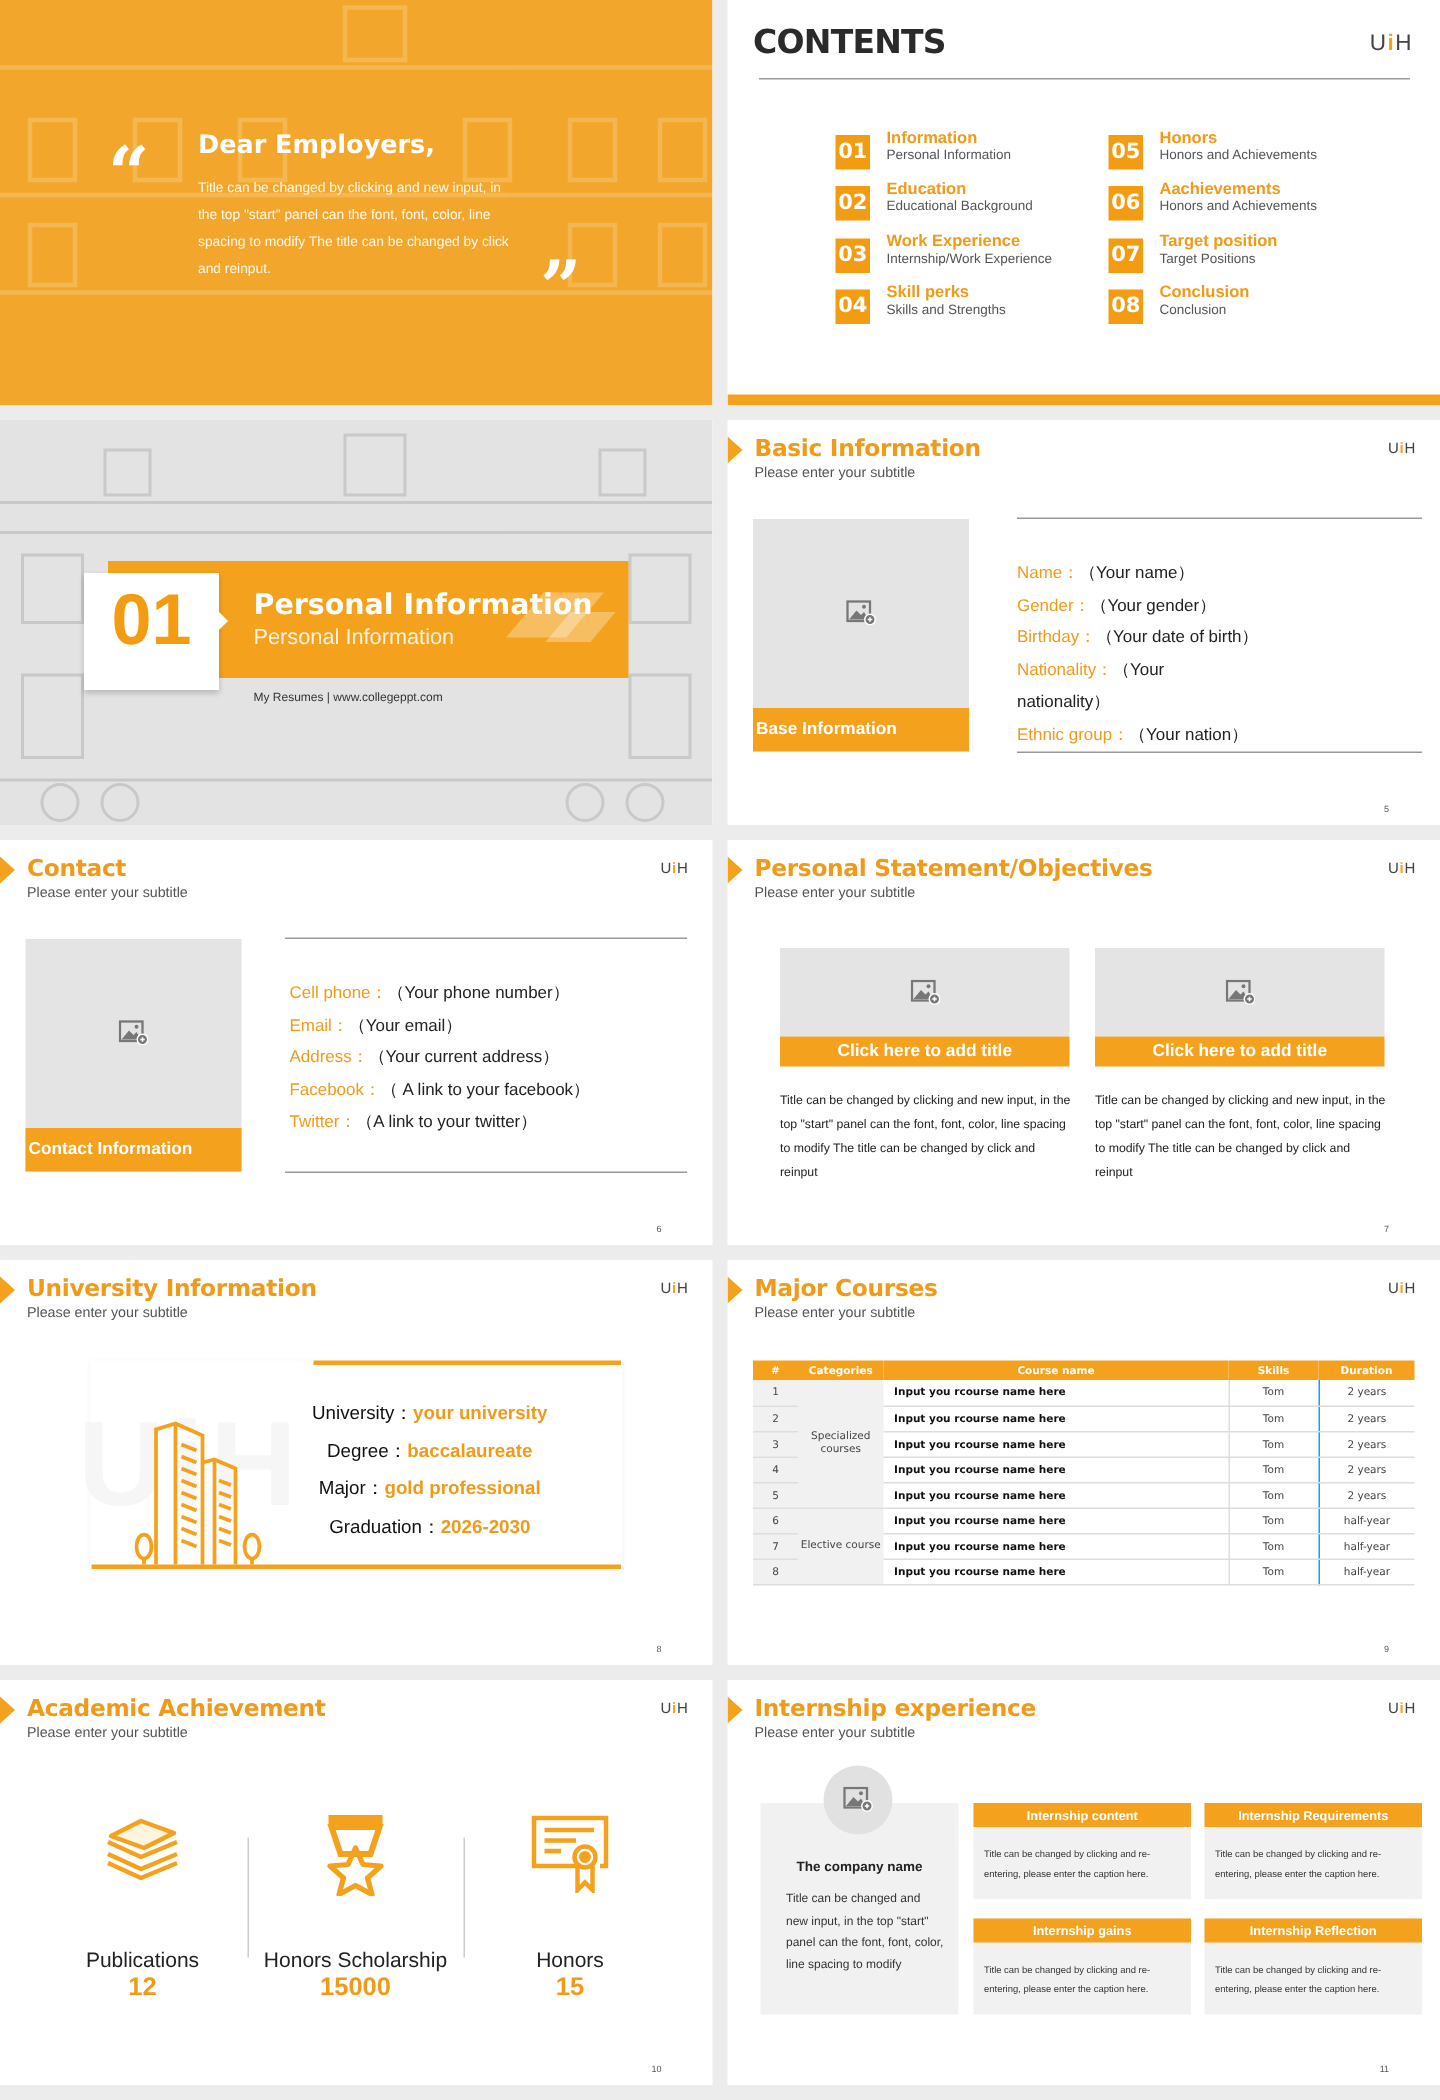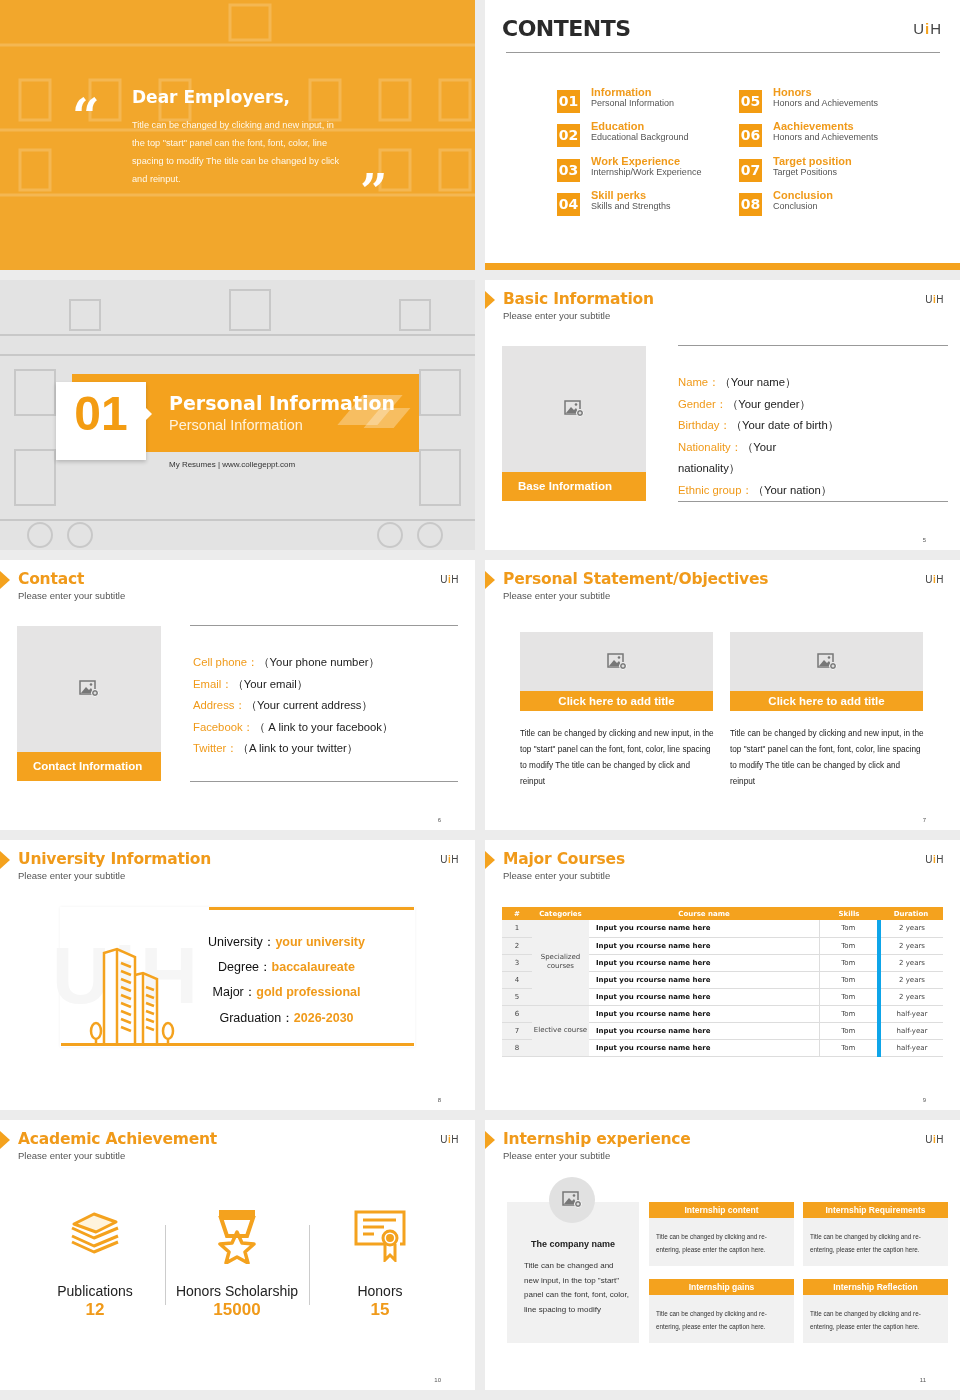--- a/index.html
+++ b/index.html
@@ -43,21 +43,21 @@
   .sec-box-arrow { position: absolute; left: 146px; top: 128px; width: 0; height: 0; border-top: 6px solid transparent; border-bottom: 6px solid transparent; border-left: 6px solid #fff; }
   .sec-num { position: absolute; left: 56px; top: 106px; width: 90px; text-align: center; font-size: 48px; font-weight: bold; color: #f39c12; }
   .sec-title { position: absolute; left: 169px; top: 112px; font-size: 19px; font-weight: bold; color: #fff; font-family: "DejaVu Sans", sans-serif; }
   .sec-sub { position: absolute; left: 169px; top: 137px; font-size: 14.5px; color: #fff3dd; }
   .sec-foot { position: absolute; left: 169px; top: 180px; font-size: 8px; color: #333; }
   .stripe { position: absolute; background: rgba(255,255,255,0.3); transform: skewX(-40deg); }
 
   
   .ph { position: absolute; background: #e5e4e4; }
   .ph-icon { position: absolute; width: 20px; height: 17px; }
-  .ph-label { position: absolute; left: 0; right: 0; bottom: 0; height: 29px; background: #f4a21e; color: #fff; font-weight: bold; font-size: 11.5px; line-height: 29px; padding-left: 16px; }
+  .ph-label { position: absolute; left: 0; right: 0; bottom: 0; height: 29px; background: #f4a21e; color: #fff; font-weight: bold; font-size: 11.5px; line-height: 29px; padding-left: 2px; }
   .hline { position: absolute; height: 1px; background: #999; }
   .fields { position: absolute; font-size: 11.3px; line-height: 21.6px; color: #222; }
   .fields .k { color: #f09a1a; }
 
   
   .st-img { position: absolute; top: 72px; width: 193px; height: 59px; background: #e5e4e4; }
   .st-bar { position: absolute; top: 131px; width: 193px; height: 20px; background: #f4a21e; color: #fff; font-weight: bold; font-size: 11.5px; text-align: center; line-height: 20px; }
   .st-txt { position: absolute; top: 166px; width: 195px; font-size: 8.2px; line-height: 16px; color: #222; }
 
   
@@ -68,27 +68,27 @@
   .uni-fields .v { color: #f09a1a; font-weight: bold; }
   .watermark { position: absolute; left: 52px; top: 90px; font-size: 80px; color: #f6f6f6; font-weight: bold; letter-spacing: 4px; }
 
   
   table.courses { position: absolute; left: 17px; top: 67px; width: 441px; border-collapse: collapse; font-size: 7px; font-family: "DejaVu Sans", sans-serif; }
   table.courses th { background: #f4a21e; color: #fff; font-weight: bold; height: 13px; font-size: 7px; }
   table.courses td { height: 17px; border-bottom: 1px solid #ddd; text-align: center; color: #444; }
   table.courses td.num { background: #f1f1f1; width: 30px; }
   table.courses td.cat { background: #f1f1f1; width: 57px; line-height: 9px; }
   table.courses td.name { text-align: left; padding-left: 7px; font-weight: bold; color: #111; border-right: 1px solid #ddd; }
-  table.courses td.tch { width: 60px; border-right: 4px solid #0ea5e9; }
+  table.courses td.tch { width: 60px; border-right: 1px solid #0ea5e9; }
   table.courses td.dur { width: 64px; }
 
   
   .ach { position: absolute; top: 90px; width: 150px; text-align: center; }
   .ach-icon { height: 56px; display: flex; justify-content: center; }
-  .ach-label { font-size: 14px; color: #222; margin-top: 17px; }
+  .ach-label { font-size: 14px; color: #222; margin-top: 32px; }
   .ach-val { font-size: 17px; font-weight: bold; color: #f09a1a; margin-top: 1px; }
   .vdiv { position: absolute; top: 105px; width: 1px; height: 80px; background: #ccc; }
 
   
   .comp-box { position: absolute; left: 22px; top: 82px; width: 132px; height: 141px; background: #f1f1f1; }
   .comp-circle { position: absolute; left: 64px; top: 57px; width: 46px; height: 46px; border-radius: 50%; background: #e1e1e1; }
   .comp-name { position: absolute; left: 22px; top: 119px; width: 132px; text-align: center; font-size: 9px; font-weight: bold; color: #222; }
   .comp-txt { position: absolute; left: 39px; top: 139px; width: 105px; font-size: 8px; line-height: 14.5px; color: #333; }
   .int-card { position: absolute; width: 145px; height: 64px; background: #f1f1f1; }
   .int-hd { position: absolute; left: 0; right: 0; top: 0; height: 16px; background: #f4a21e; color: #fff; font-weight: bold; font-size: 8.5px; text-align: center; line-height: 16px; }

